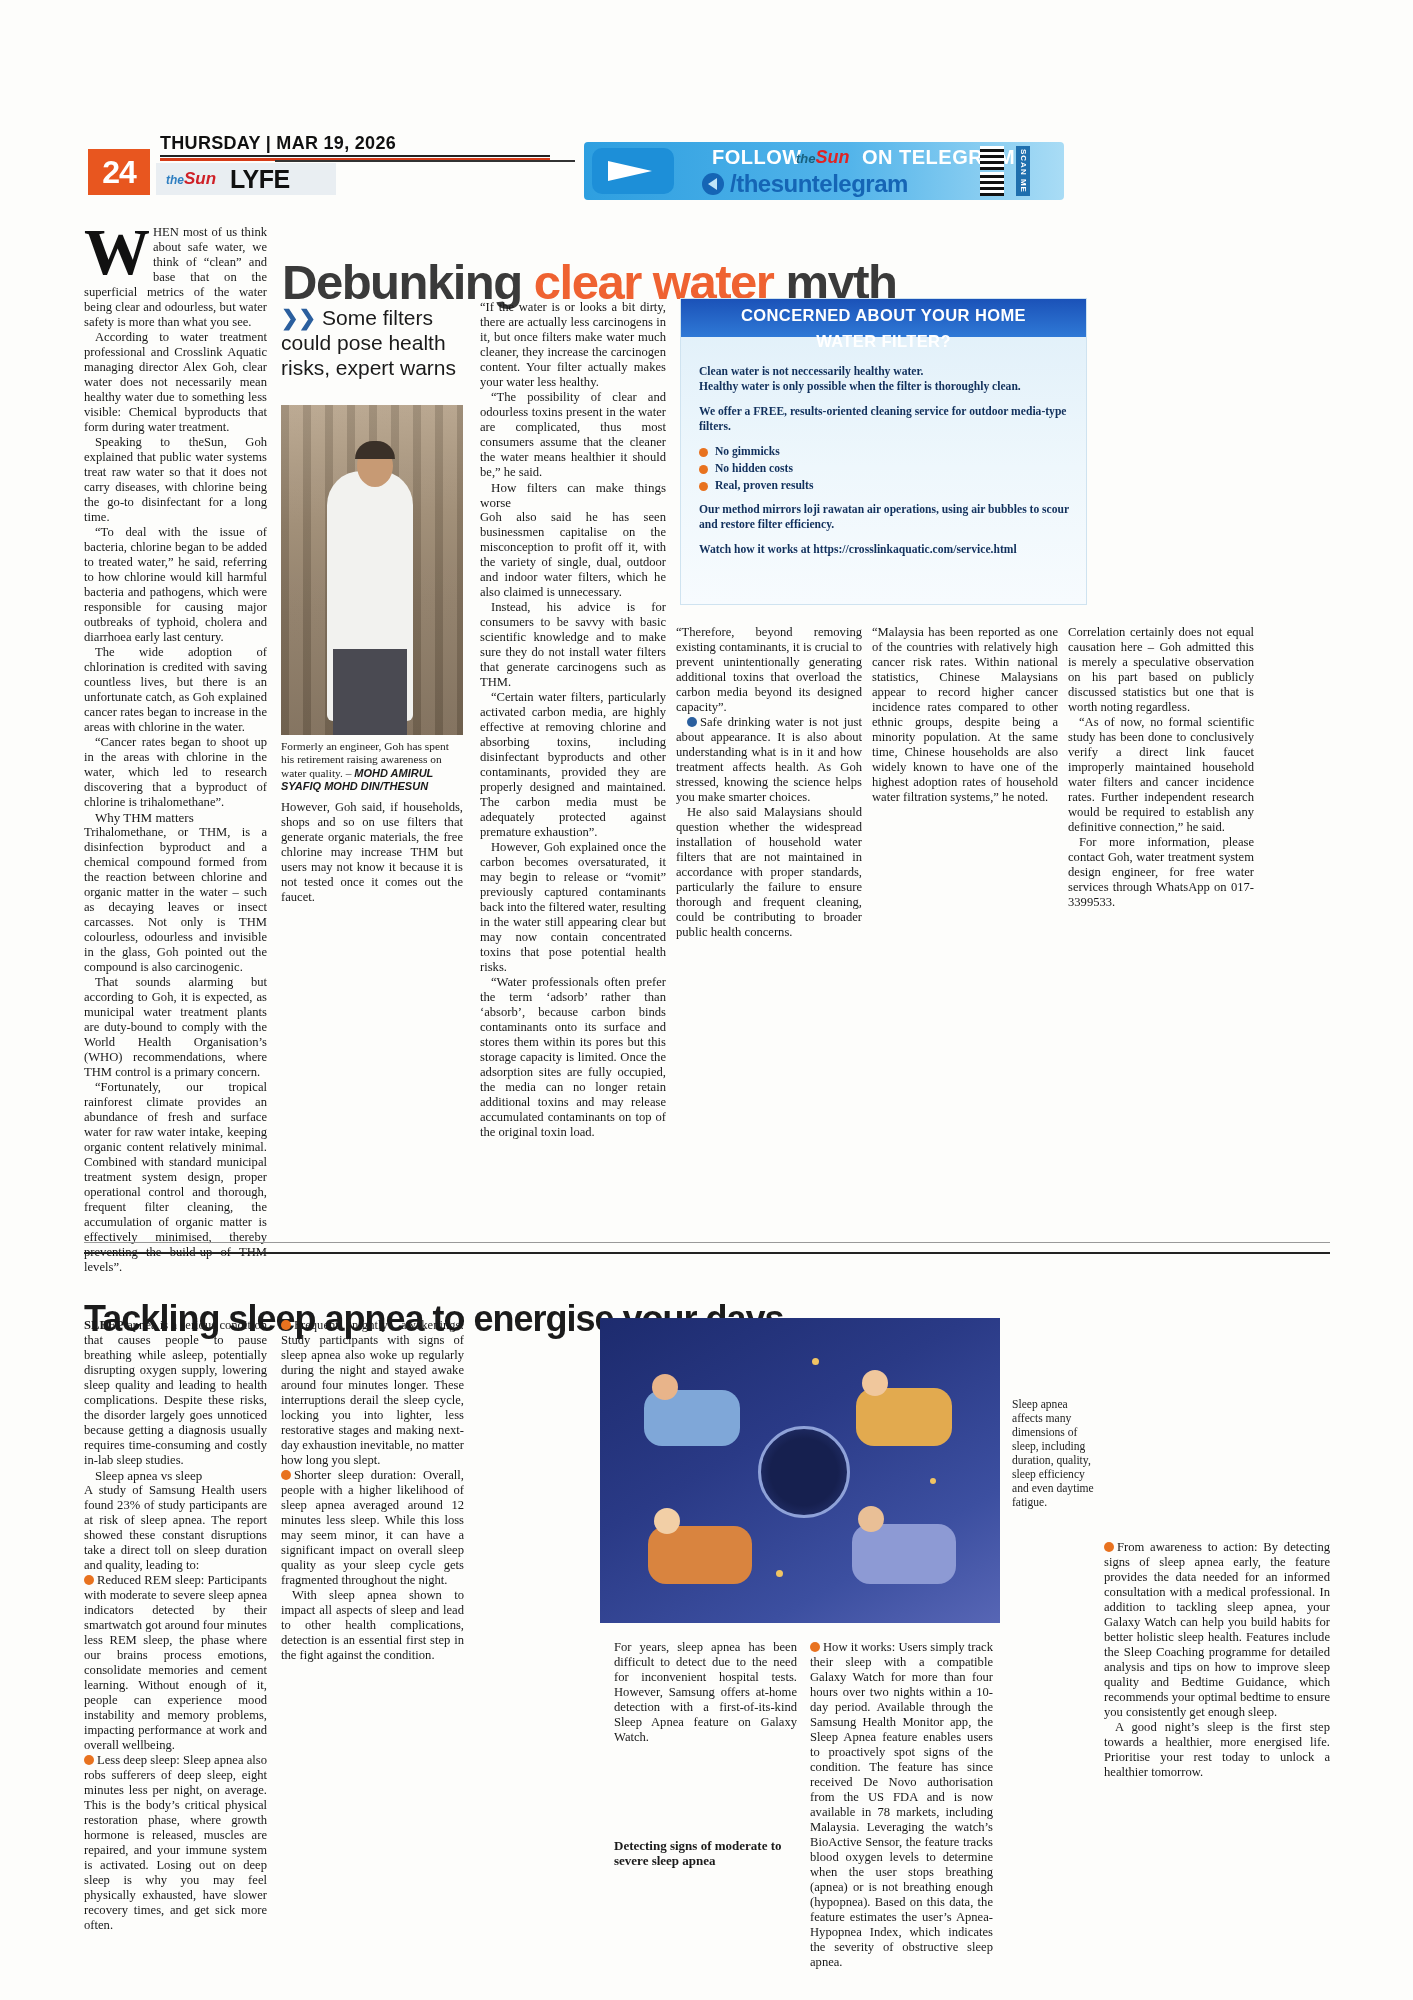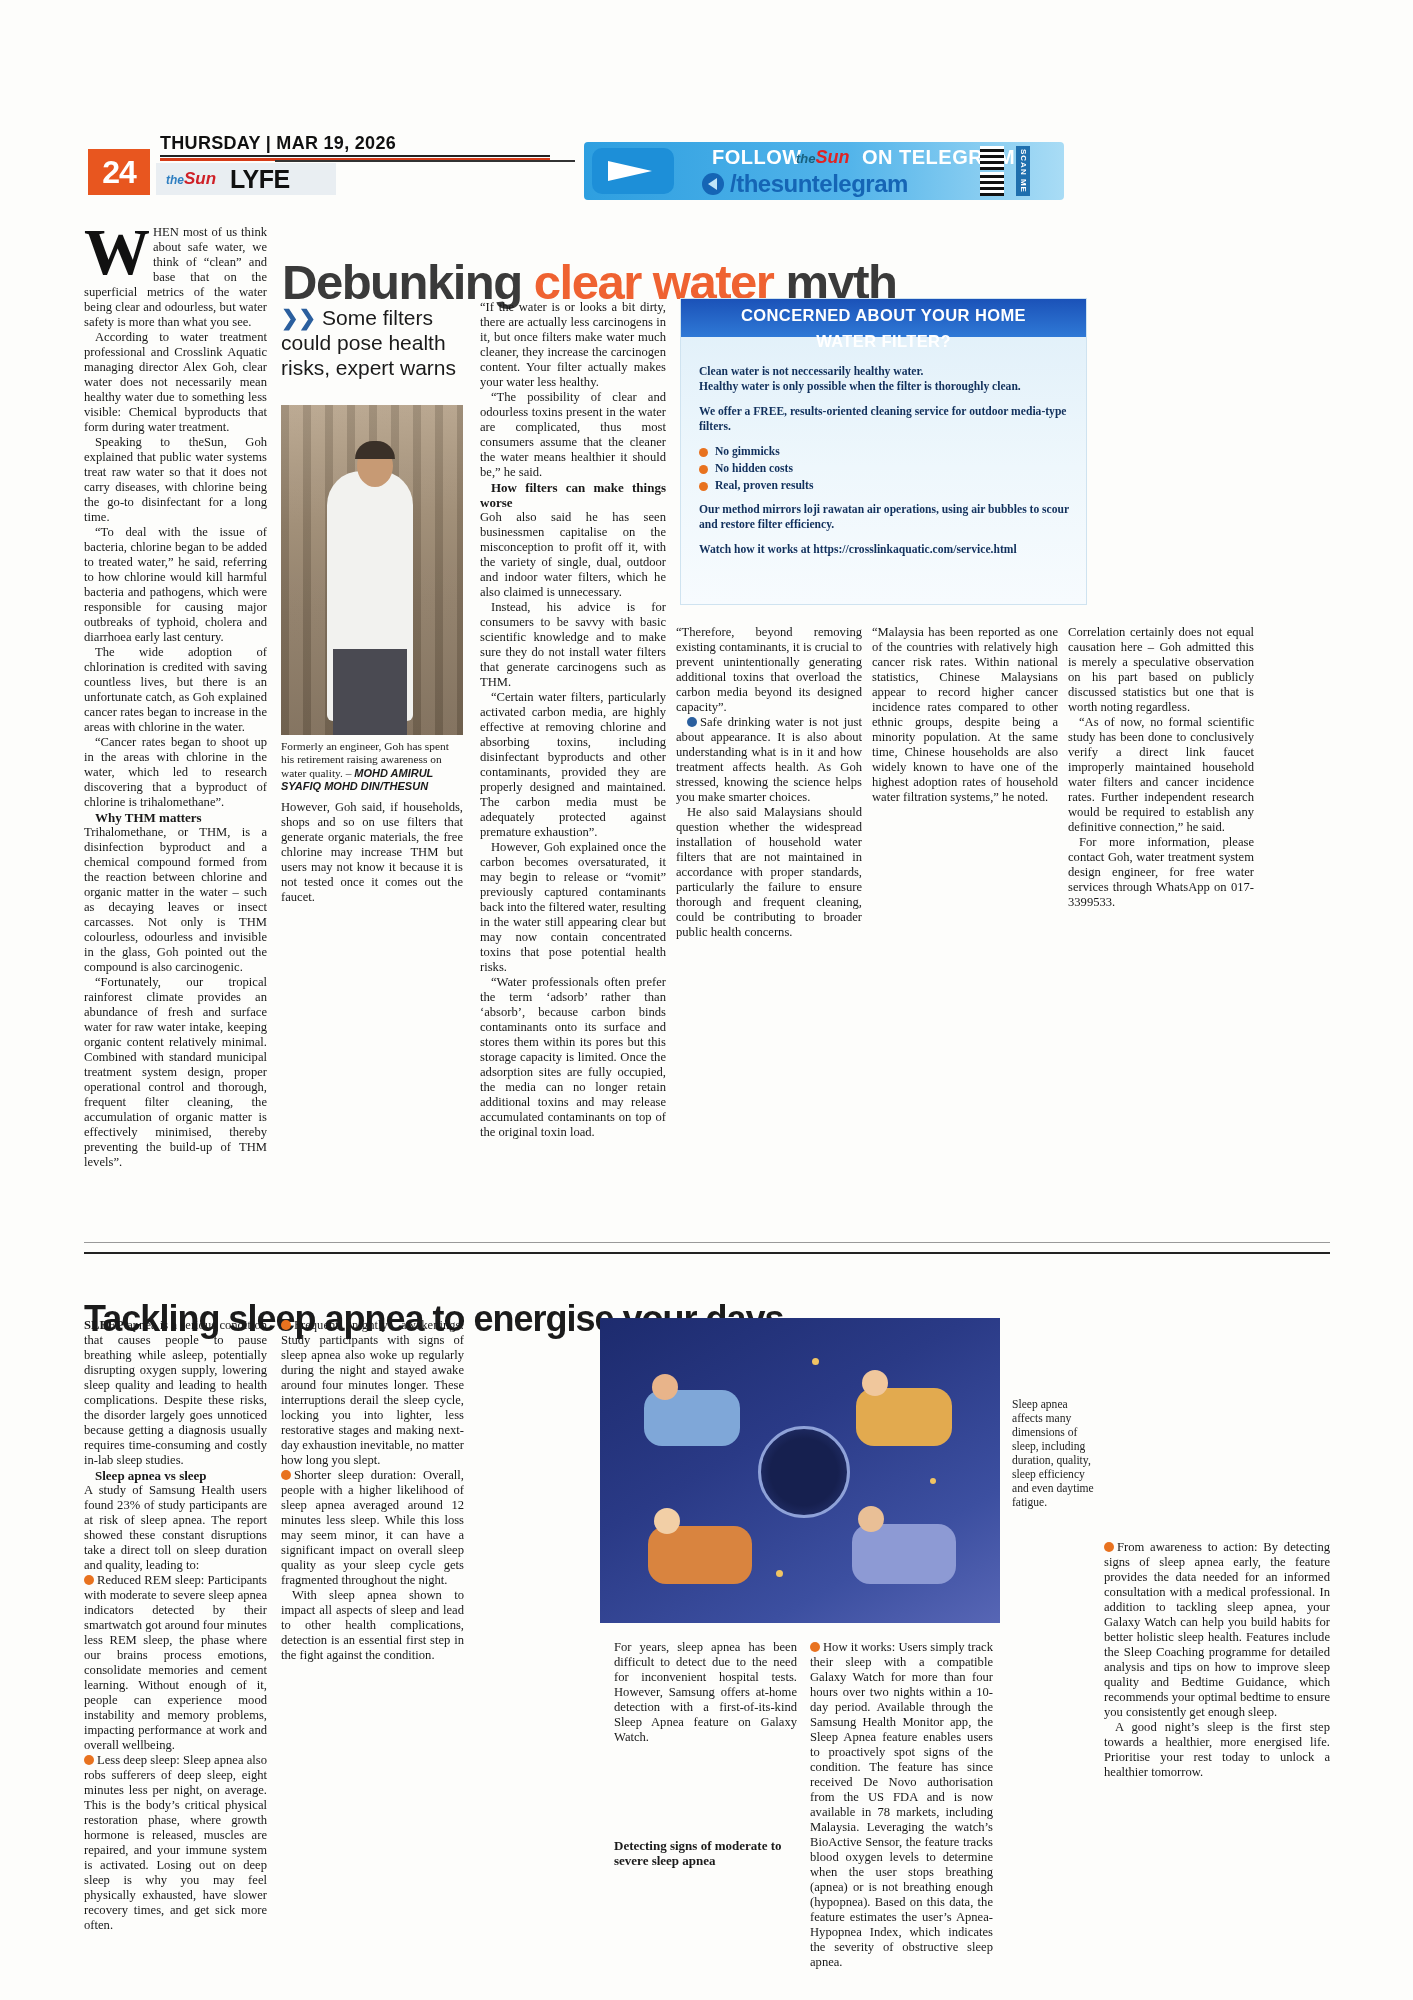--- a/index.html
+++ b/index.html
@@ -74,21 +74,21 @@
   
   .col{position:absolute;font-size:12.6px;line-height:15px;text-align:justify;
     font-family:"Liberation Serif",serif;color:#181818;}
   .col p{margin:0 0 0 0;text-indent:11px;}
   .dropcapwrap{position:absolute;left:84px;top:225px;width:183px;}
   .dropcap{float:left;font-family:"Liberation Serif",serif;font-weight:bold;
     font-size:66px;line-height:50px;margin:2px 3px 0 0;color:#111;}
   .dropcapwrap .body{font-size:12.6px;line-height:15px;text-align:justify;}
 
   .c1{left:84px;top:330px;width:183px;}
-  .subhead{font-family:"Liberation Serif",serif;font-weight:bold;font-size:13px;
+  .subhead{font-family:"Liberation Serif",serif;font-weight:normal;font-size:13px;
     margin:7px 0 2px;text-indent:0;}
 
   
   .kicker{position:absolute;left:281px;top:305px;width:180px;
     font-family:"Liberation Sans",sans-serif;font-weight:normal;font-size:21px;
     line-height:25px;color:#1a1a1a;}
   .kicker .arrow{color:#2b5f9e;font-weight:bold;}
 
   .photo{position:absolute;left:281px;top:405px;width:182px;height:330px;
     background:linear-gradient(175deg,#b9a68e 0%,#9d8a72 35%,#8e7c66 60%,#7d6c58 100%);
@@ -195,20 +195,21 @@
   </div>
 
   <div class="col c1">
     <p>According to water treatment professional and Crosslink Aquatic managing director Alex Goh, clear water does not necessarily mean healthy water due to something less visible: Chemical byproducts that form during water treatment.</p>
     <p>Speaking to theSun, Goh explained that public water systems treat raw water so that it does not carry diseases, with chlorine being the go-to disinfectant for a long time.</p>
     <p>“To deal with the issue of bacteria, chlorine began to be added to treated water,” he said, referring to how chlorine would kill harmful bacteria and pathogens, which were responsible for causing major outbreaks of typhoid, cholera and diarrhoea early last century.</p>
     <p>The wide adoption of chlorination is credited with saving countless lives, but there is an unfortunate catch, as Goh explained cancer rates began to increase in the areas with chlorine in the water.</p>
     <p>“Cancer rates began to shoot up in the areas with chlorine in the water, which led to research discovering that a byproduct of chlorine is trihalomethane”.</p>
     <p class="subhead">Why THM matters</p>
     <p style="text-indent:0">Trihalomethane, or THM, is a disinfection byproduct and a chemical compound formed from the reaction between chlorine and organic matter in the water – such as decaying leaves or insect carcasses. Not only is THM colourless, odourless and invisible in the glass, Goh pointed out the compound is also carcinogenic.</p>
+    <p>That sounds alarming but according to Goh, it is expected, as municipal water treatment plants are duty-bound to comply with the World Health Organisation’s (WHO) recommendations, where THM control is a primary concern.</p>
     <p>“Fortunately, our tropical rainforest climate provides an abundance of fresh and surface water for raw water intake, keeping organic content relatively minimal. Combined with standard municipal treatment system design, proper operational control and thorough, frequent filter cleaning, the accumulation of organic matter is effectively minimised, thereby preventing the build-up of THM levels”.</p>
   </div>
 
   <div class="kicker"><span class="arrow">❯❯</span> <span>Some filters could pose health risks, expert warns</span></div>
 
   <div class="photo">
     <div class="shelf"></div>
     <div class="person"></div>
     <div class="head"></div>
     <div class="hair"></div>

